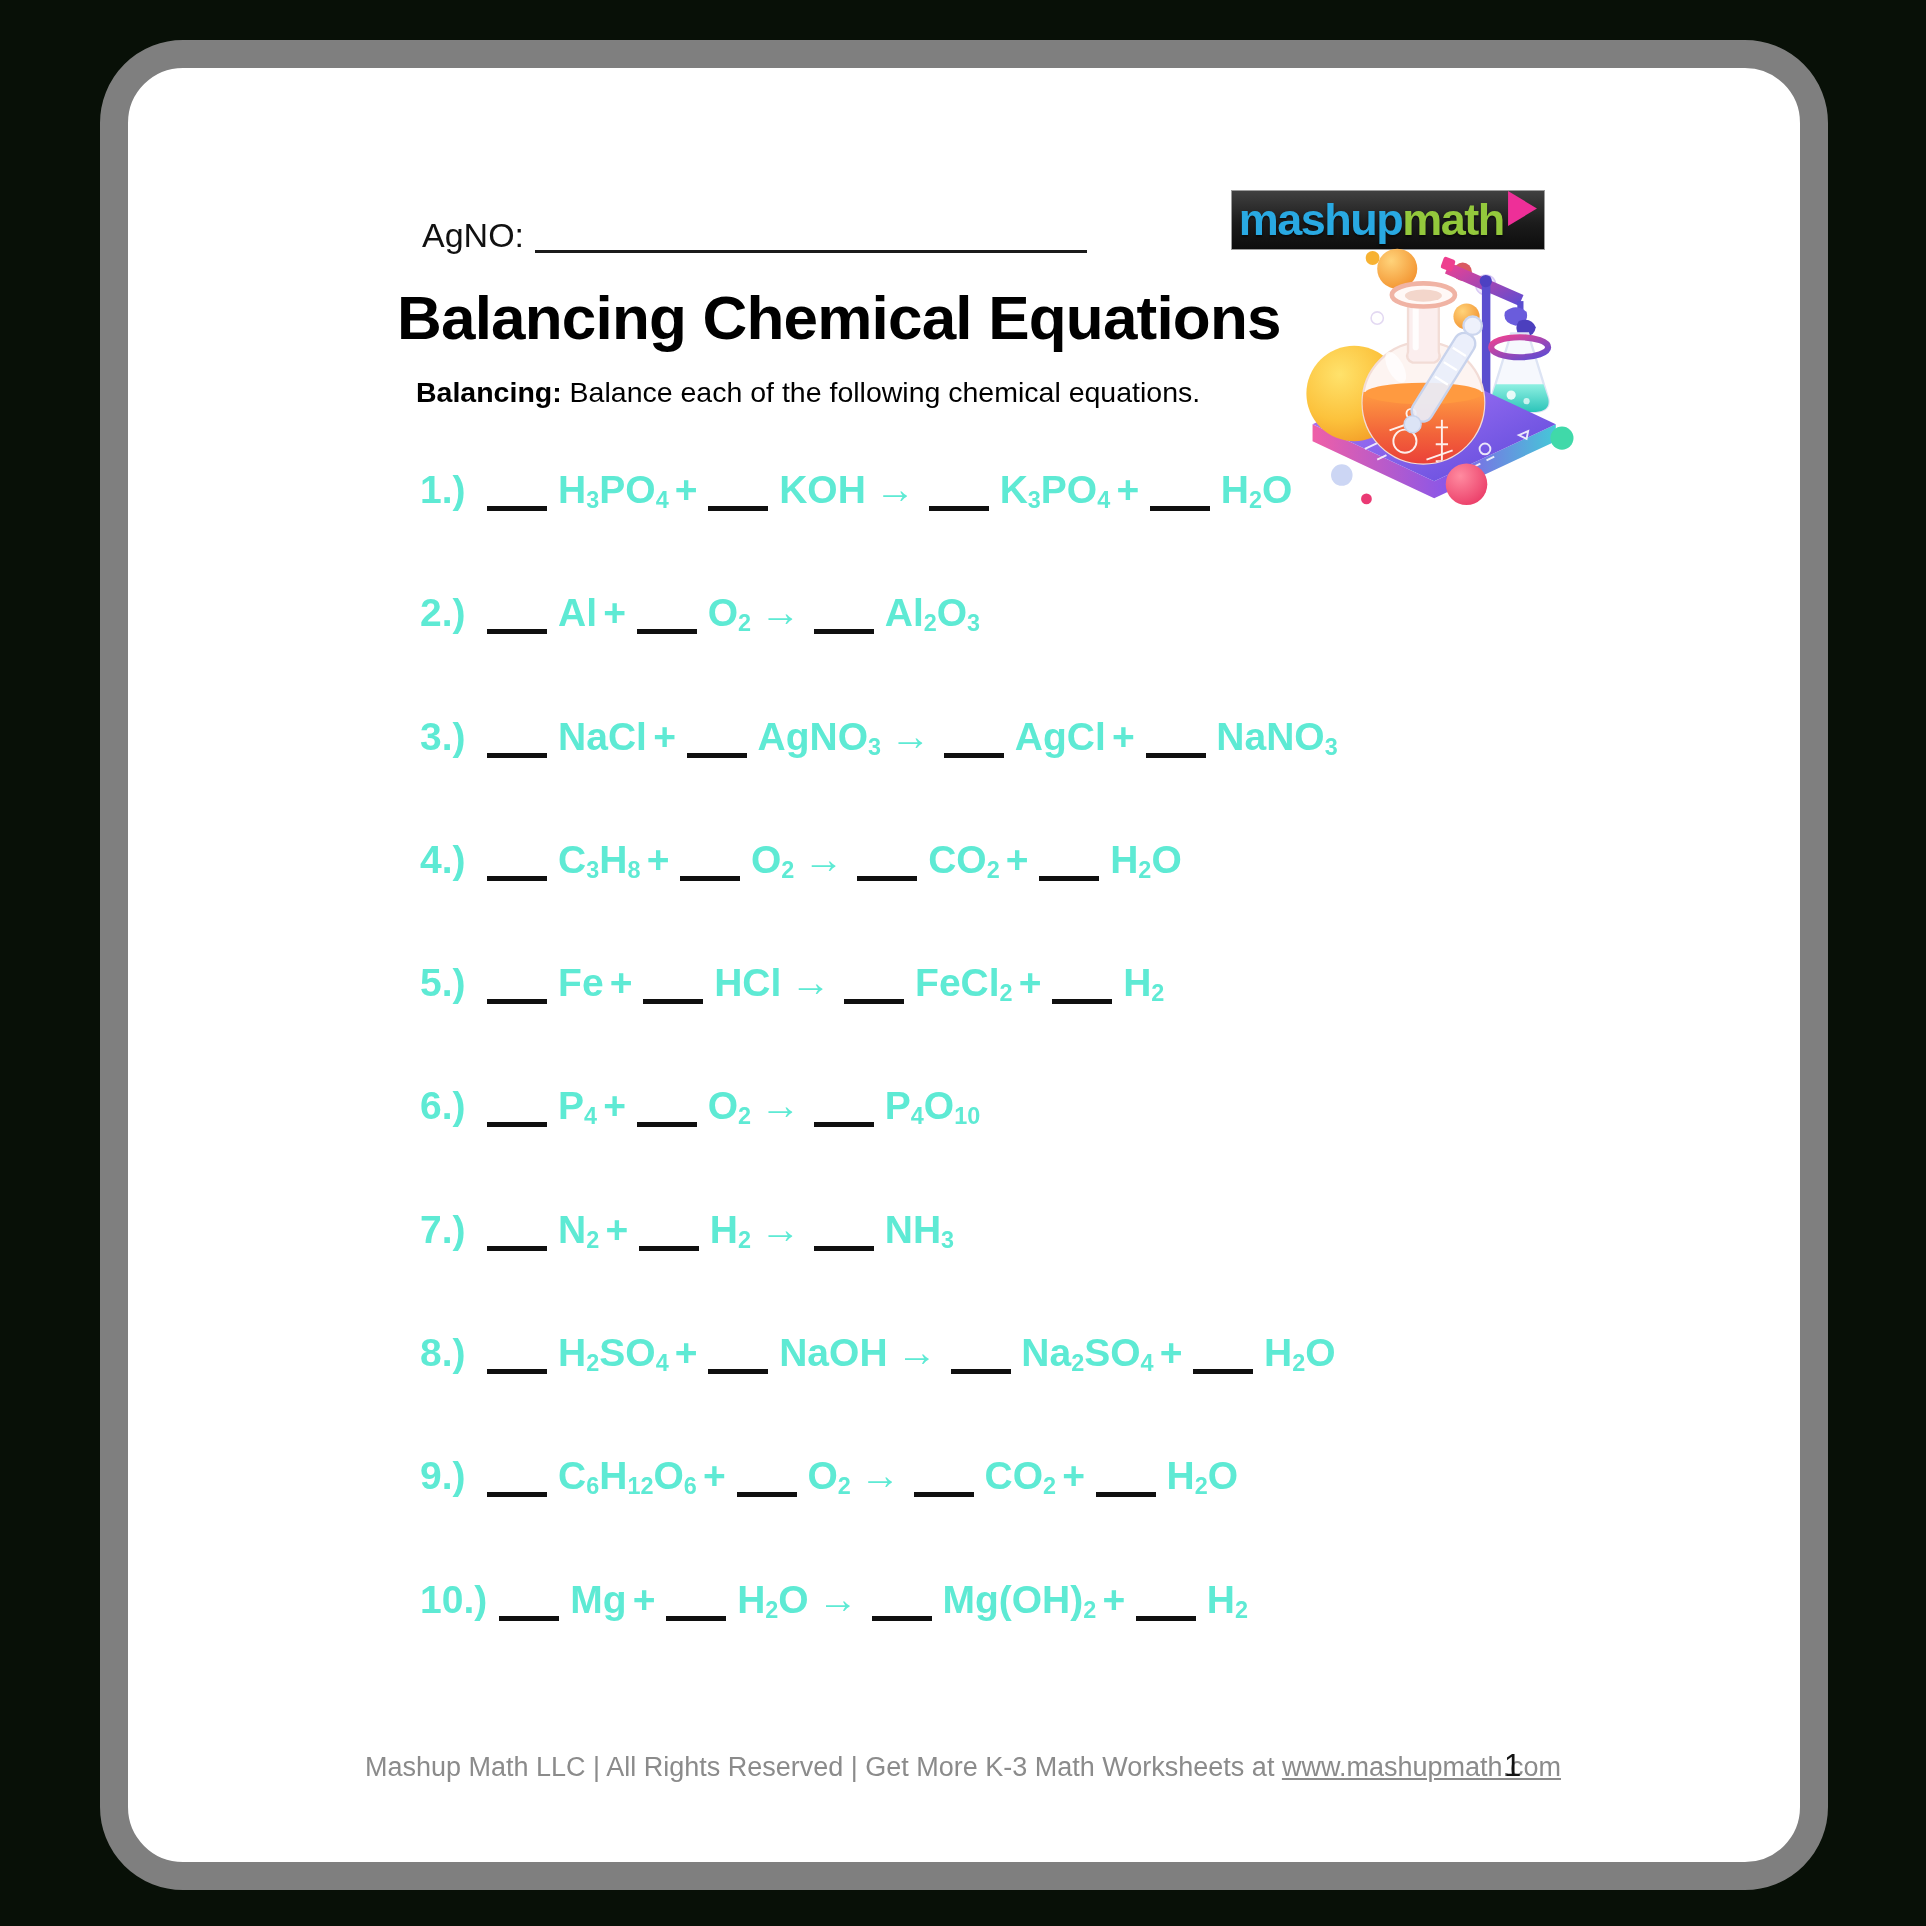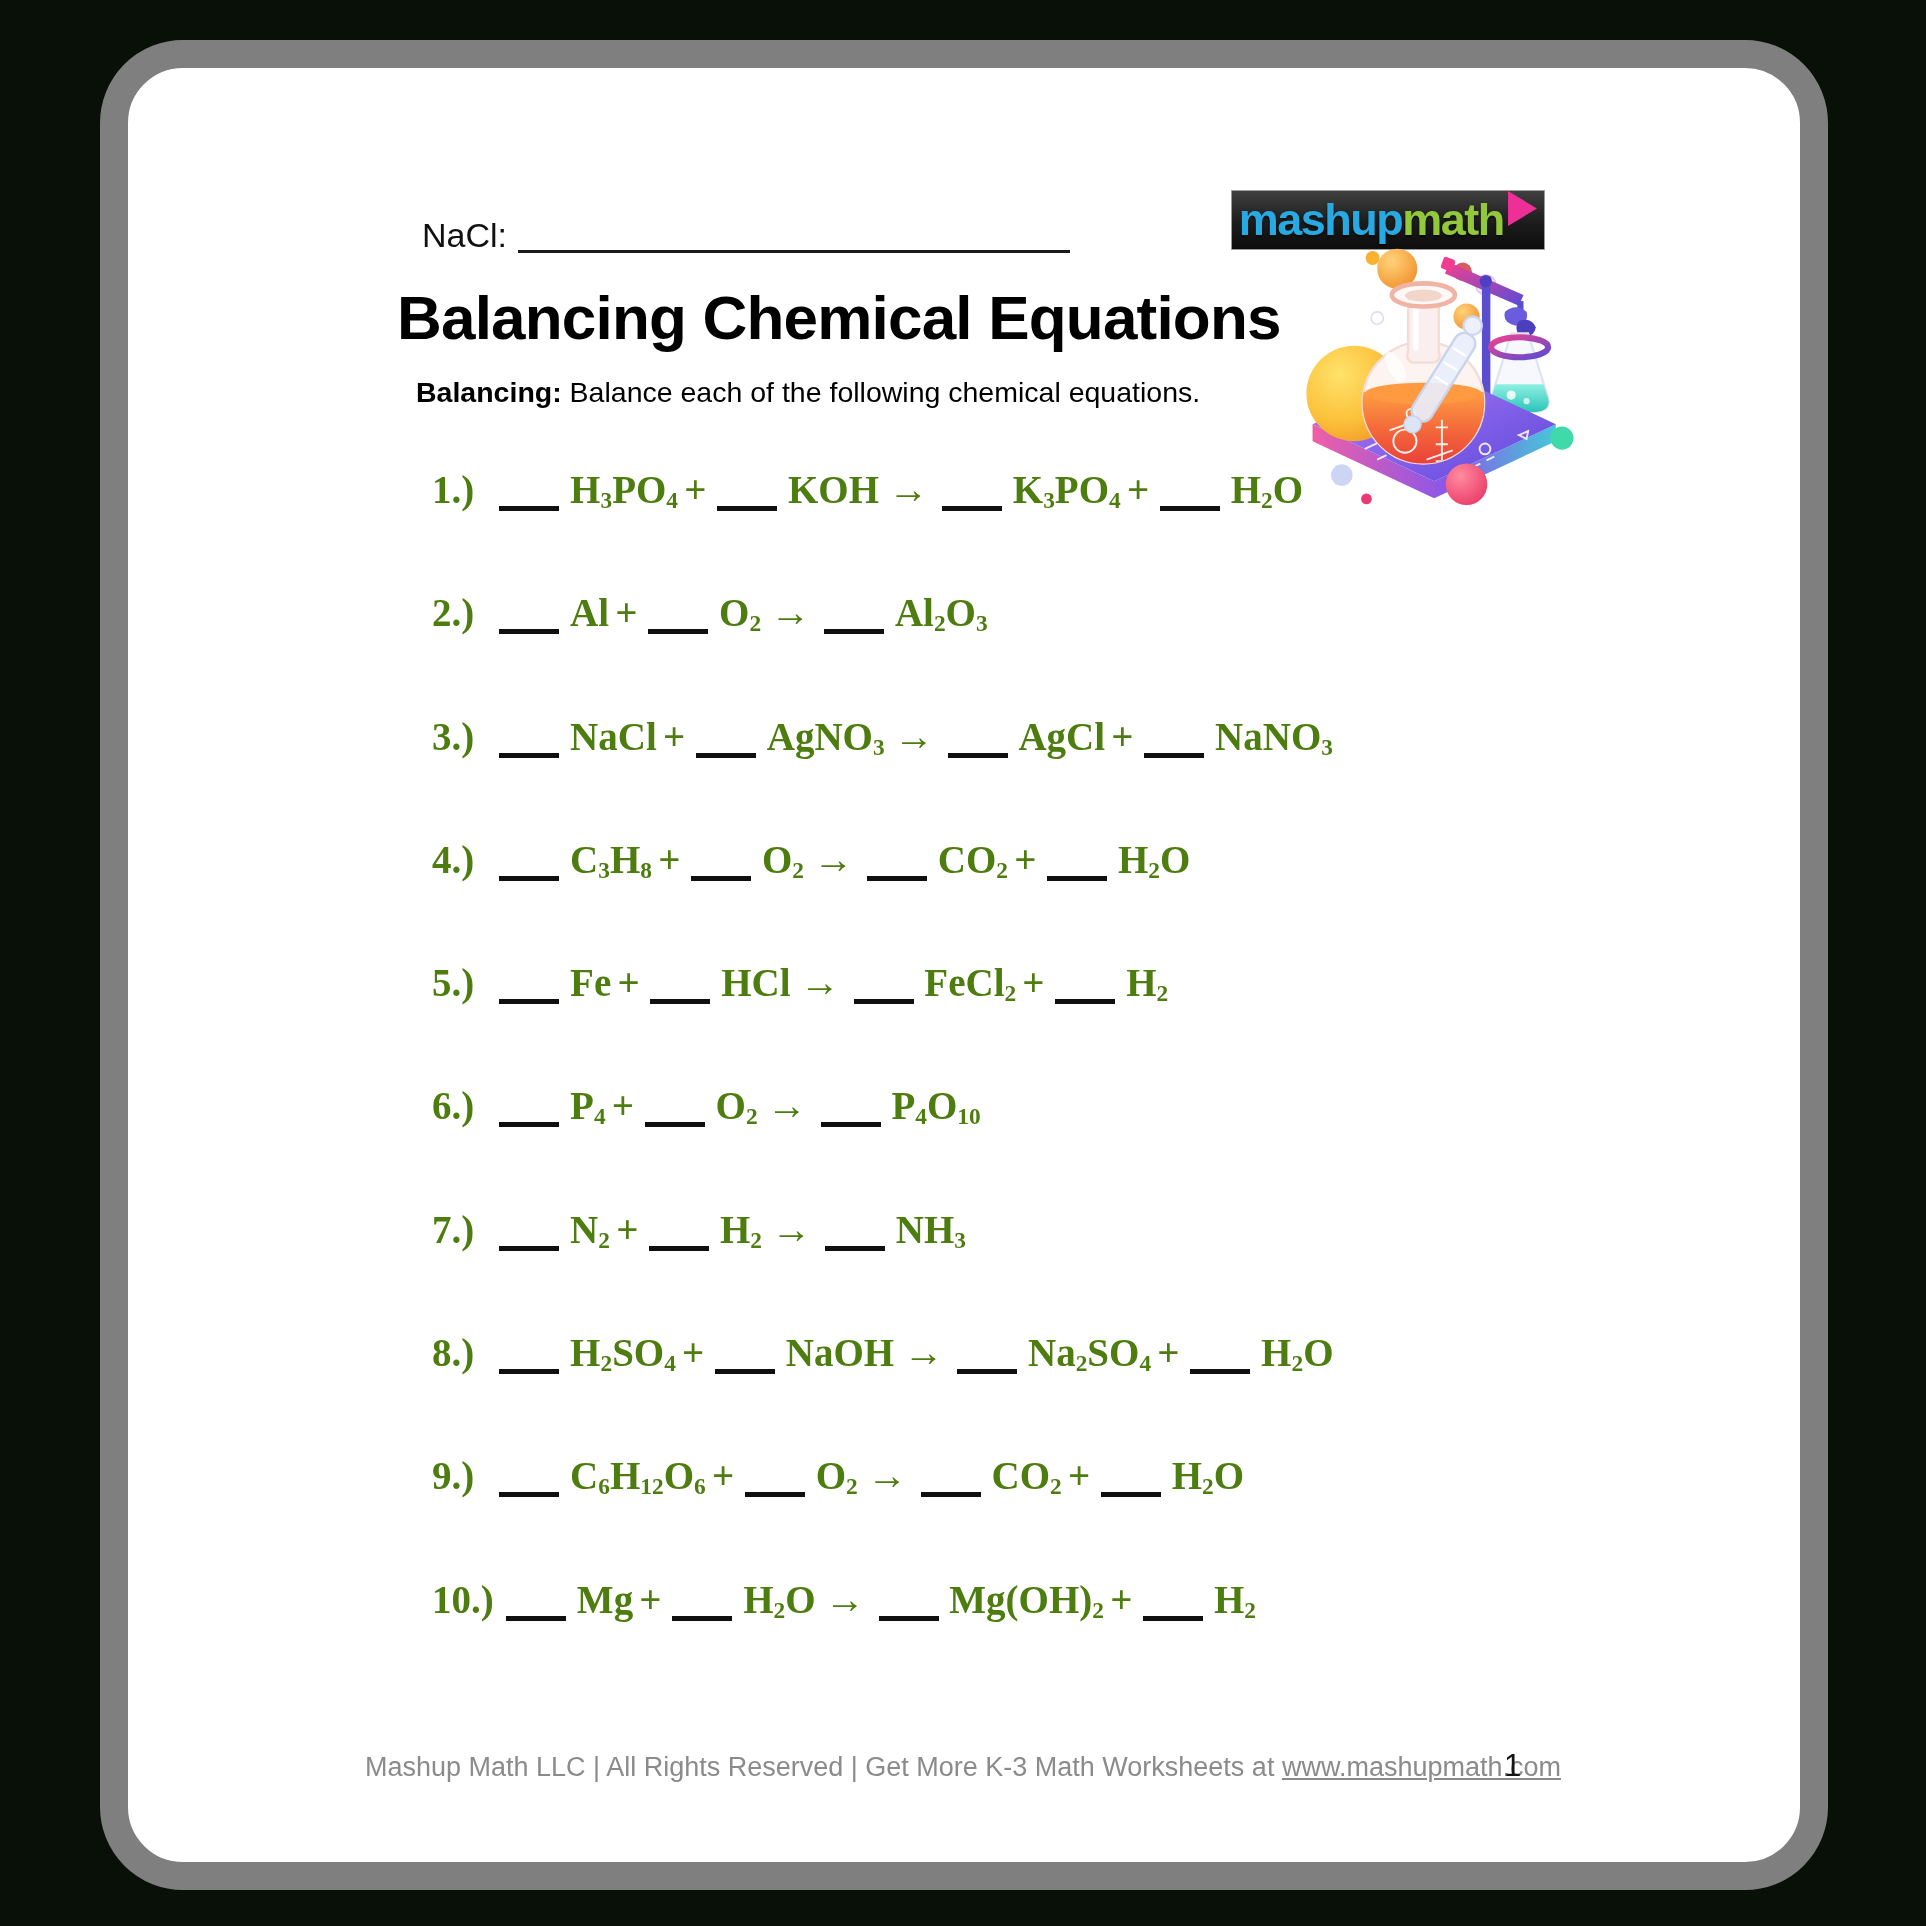--- a/index.html
+++ b/index.html
@@ -39,21 +39,21 @@
   .logo-word { font-size:45px; font-weight:700; letter-spacing:-1.5px; line-height:57px; text-shadow:0 1.5px 2.3px rgba(0,0,0,0.55); }
   .logo-tri { margin-left:4.6px; }
 
   
   .title { position:absolute; left:397px; top:282px; font-size:62px; font-weight:700; color:#000; letter-spacing:-0.8px; white-space:nowrap; }
   .directions { position:absolute; left:416px; top:376px; font-size:28.5px; color:#000; white-space:nowrap; }
   .directions b { font-weight:700; }
 
   
   #equations { position:absolute; left:416px; top:467px; width:1310px; height:1248px; }
-  .eq-row { position:absolute; left:16px; white-space:nowrap; font-size:39px; font-weight:700; color:#4d7c0f; line-height:43px;font-family:Liberation Serif, serif; }
+  .eq-row { position:absolute; left:4px; white-space:nowrap; font-size:39px; font-weight:700; color:#5eead4; line-height:43px; }
   .eq-num { display:inline-block; min-width:55px; margin-right:7.7px; }
   .eq-blank {
     display:inline-block; width:60px; height:31px;
     border-bottom:5.4px solid #101010;
     margin:0 10.8px 0 4.6px; position:relative; top:7.7px;
   }
   .eq-plus { margin:0 6.2px; }
   .eq-arrow { font-weight:400; margin:0 9.2px; font-size:40px; }
   .sub { font-size:0.60em; position:relative; top:0.22em; }
 
@@ -65,21 +65,21 @@
   
   .illustration { position:absolute; left:1291px; top:247px; }
 </style>
 </head>
 <body>
 
 <div id="canvas">
   <div class="paper"></div>
 
   <div class="name-row">
-    <span>NaCl:</span><span class="name-line"></span>
+    <span>AgNO:</span><span class="name-line"></span>
   </div>
 
   <div class="logo">
     <span class="logo-word" style="color:#29a9e2">mashup</span>
       <span class="logo-word" style="color:#93c83c">math</span>
     <svg class="logo-tri" width="29" height="35" viewBox="0 0 38 46">
       <polygon points="0,0 38,23 0,46" fill="#ee2f98"></polygon>
     </svg>
   </div>
 

